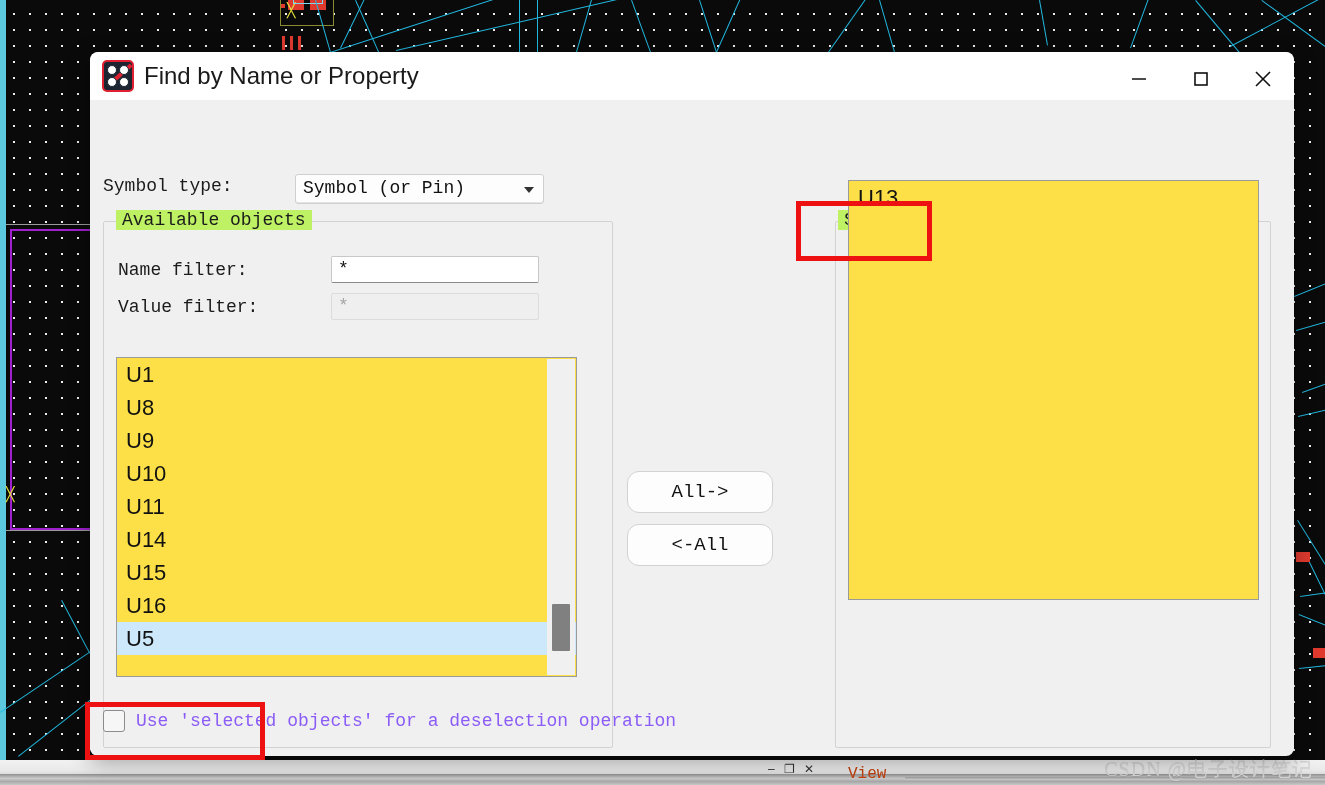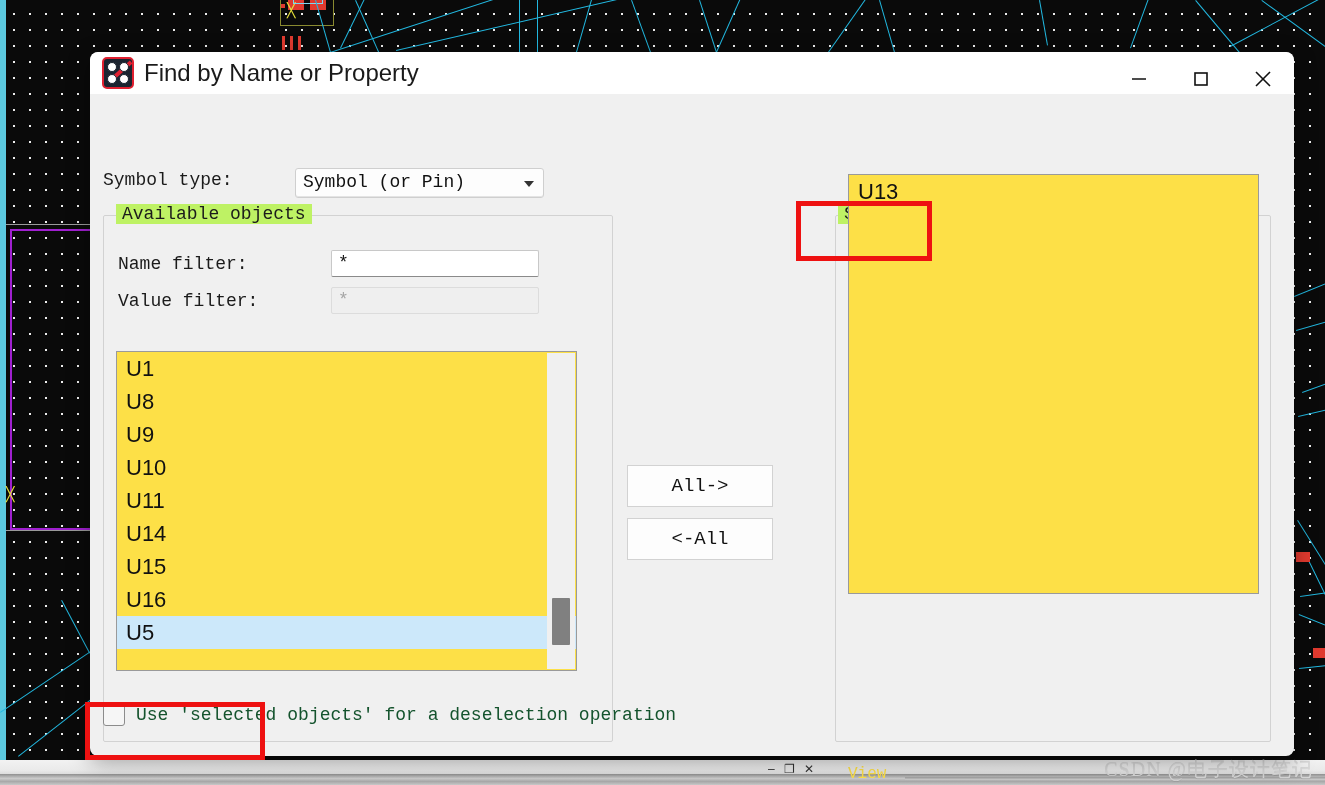--- a/index.html
+++ b/index.html
@@ -42,21 +42,21 @@
     position:absolute; left:0; top:14px; width:1325px; height:4px;
     background: linear-gradient(180deg,#8f8f8f,#c4c4c4);
   }
   .mdi-controls {
     position:absolute; left:768px; top:762px;
     font-family:"Liberation Sans", sans-serif; font-size:12px; color:#333;
     letter-spacing:3px; white-space:nowrap;
   }
   .view-label {
     position:absolute; left:848px; top:765px;
-    font-family:"Liberation Mono", monospace; font-size:16px; color:#fde047;
+    font-family:"Liberation Mono", monospace; font-size:16px; color:#c2410c;
     white-space:nowrap;
   }
   .view-rule {
     position:absolute; left:905px; top:777px; width:420px; height:3px;
     background: linear-gradient(180deg,#9a9a9a,#d0d0d0);
   }
   .watermark {
     position: absolute; right: 12px; top: 756px;
     color: #d6d6d6; font-size: 20px; letter-spacing:1px;
     font-family: Liberation Serif, serif; white-space: nowrap;
@@ -65,21 +65,21 @@
 
   
   .dialog {
     position: absolute; left: 90px; top: 52px; width: 1204px; height: 704px;
     background: #f0f0f0;
     border-radius: 8px;
     box-shadow: 0 6px 22px rgba(0,0,0,.35);
     overflow: hidden;
   }
   .titlebar {
-    position: relative; height: 42px; background: #ffffff;
+    position: relative; height: 48px; background: #ffffff;
     border-top-left-radius: 8px; border-top-right-radius: 8px;
     display: flex; align-items: center;
   }
   .app-icon {
     position: relative; width: 28px; height: 28px; margin-left: 12px;
     background: #1b2430; border: 2px solid #e02030; border-radius: 5px;
     flex: none;
   }
   .app-icon .dot {
     position: absolute; width: 8px; height: 8px; border-radius: 50%;
@@ -184,34 +184,34 @@
 
   #list-selected { left: 758px; top: 80px; width: 409px; height: 418px; }
   .sel-item {
     font-size: 22px; color:#111; height: 34px; line-height: 34px;
     padding-left: 9px; white-space: nowrap;
   }
 
   
   .btn {
     position:absolute; background: #fdfdfd; border:1px solid #d2d2d2;
-    border-radius: 0; display:flex; align-items:center; justify-content:center;
+    border-radius: 12px; display:flex; align-items:center; justify-content:center;
     font-size: 19px; color:#111; box-sizing:border-box; cursor:default;
   }
   #btn-all-right { left: 537px; top: 371px; width: 146px; height: 42px; }
   #btn-all-left  { left: 537px; top: 424px; width: 146px; height: 42px; }
 
   
   .cb-row { position:absolute; left: 13px; top: 610px; display:flex; align-items:center; }
   .cb-box {
     width: 20px; height: 20px; border:1px solid #8c8c8c; background:#f6f6f6;
     border-radius: 3px; flex:none;
   }
   .cb-label {
-    margin-left: 11px; font-size: 18px; color:#14532d; white-space: nowrap;
+    margin-left: 11px; font-size: 18px; color:#8b5cf6; white-space: nowrap;
   }
 
   
   .annot {
     position:absolute; border: 5px solid #ee1111; box-sizing: border-box;
     pointer-events:none;
   }
   #annot-u13 { left: 796px; top: 201px; width: 136px; height: 60px; }
   #annot-ok  { left: 85px; top: 702px; width: 180px; height: 58px; }
 </style>

